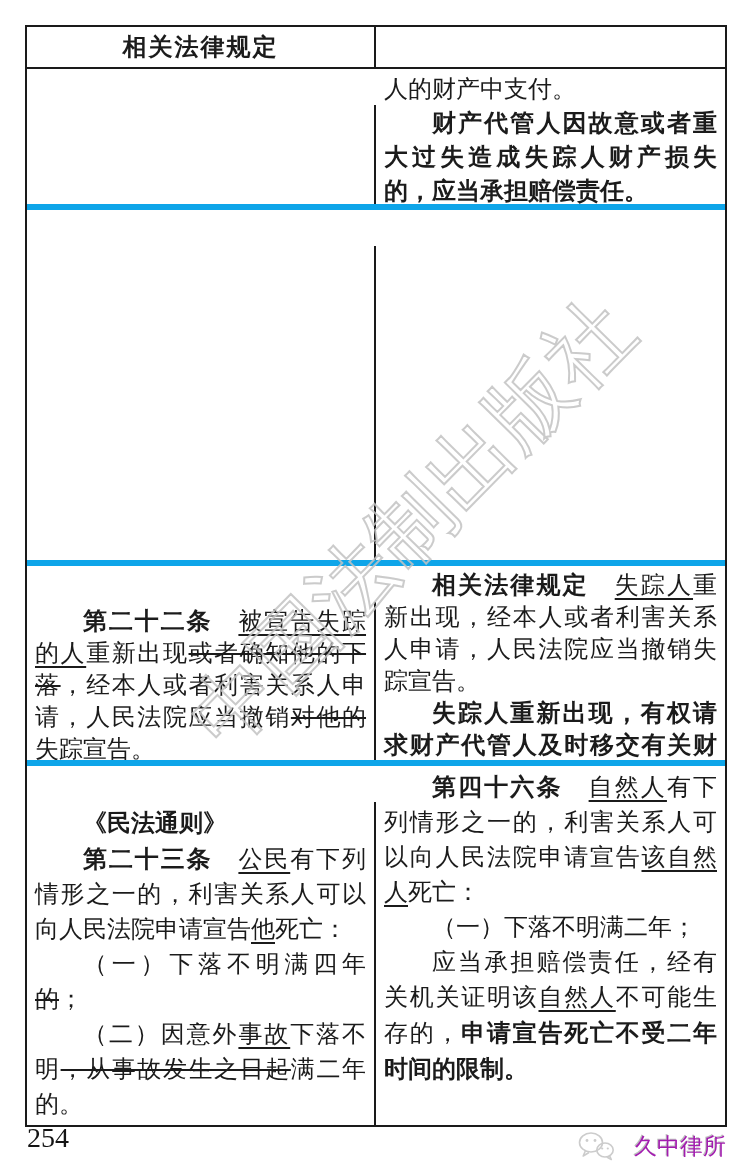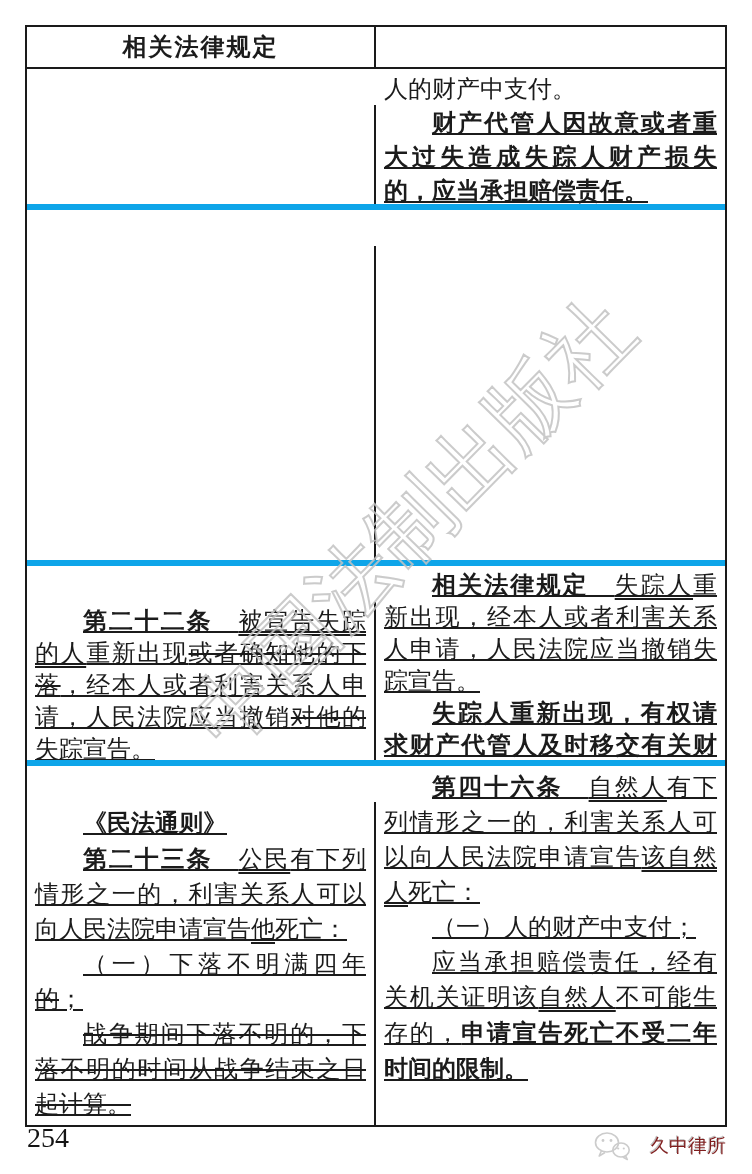--- a/index.html
+++ b/index.html
@@ -17,37 +17,37 @@
   .tr{display:grid;grid-template-columns:1fr 1fr;border-bottom:6px solid #0ea5e9;}
   .tr:last-child{border-bottom:none;}
   .td{padding:3px 8px 0 8px;overflow:hidden;box-sizing:border-box;}
   .td.left{border-right:2px solid #1a1a1a;margin-top:36px;}
   .r0{height:135px}.r0 .td{line-height:34px}
   .r1{height:350px}.r1 .td{line-height:38px}
   .r2{height:194px}.r2 .td{line-height:32px}
   .r3{height:359px}.r3 .td{line-height:35px}
 
   .td p{margin:0;font-size:24px;text-align:justify;}
-  .ind{text-indent:2em;text-decoration:underline;}
+  .ind{text-indent:2em;}
   .b{font-weight:bold;font-family:"Liberation Sans",sans-serif;}
   .u{text-decoration:underline;text-decoration-thickness:1.5px;text-underline-offset:5px;}
   .s{text-decoration:line-through;text-decoration-thickness:1.5px;}
 
   
   .watermark{position:absolute;left:205px;top:688px;height:90px;line-height:90px;
              font-size:84px;font-family:"Liberation Sans",sans-serif;letter-spacing:0px;
              white-space:nowrap;color:transparent;-webkit-text-stroke:2px #c3c3c3;
              transform:rotate(-45.5deg);transform-origin:0 50%;
              opacity:.85;pointer-events:none;z-index:2;}
 
   
   .pagenum{position:absolute;left:27px;top:1122px;font-size:28px;
            font-family:"Liberation Serif",serif;color:#141414;}
   .brand{position:absolute;right:26px;top:1130px;display:flex;align-items:center;gap:19px;
-         font-family:"Liberation Sans",sans-serif;font-size:19px;color:#7f1d1d;
+         font-family:"Liberation Sans",sans-serif;font-size:23px;color:#a21caf;
          text-shadow:1px 1px 0 #ffffff, -1px -1px 0 #bdbdbd;}
   .wicon{display:inline-flex;align-items:center;}
 </style>
 </head>
 <body>
 
 <div class="page">
 
   <div class="lawtable">
     <div class="thead">
@@ -71,25 +71,26 @@
           <div class="td right">
             <p class="ind"><span class="b">相关法律规定　</span><span class="u">失踪人</span><span>重新出现，经本人或者利害关系人申请，人民法院应当撤销失踪宣告。</span></p>
             <p class="ind"><span class="b">失踪人重新出现，有权请求财产代管人及时移交有关财产并报告财产代管情况。</span></p>
           </div>
         </div>
         <div class="tr r3">
           <div class="td left">
             <p class="ind"><span class="b">《民法通则》</span></p>
             <p class="ind"><span class="b">第二十三条　</span><span class="u">公民</span><span>有下列情形之一的，利害关系人可以向人民法院申请宣告</span><span class="u">他</span><span>死亡：</span></p>
             <p class="ind"><span>（一）下落不明满四年</span><span class="s">的</span><span>；</span></p>
+            <p class="ind"><span>（二）因意外</span><span class="u">事故</span><span>下落不明</span><span class="s">，从事故发生之日起</span><span>满二年的。</span></p>
             <p class="ind"><span class="s">战争期间下落不明的，下落不明的时间从战争结束之日起计算。</span></p>
           </div>
           <div class="td right">
             <p class="ind"><span class="b">第四十六条　</span><span class="u">自然人</span><span>有下列情形之一的，利害关系人可以向人民法院申请宣告</span><span class="u">该自然人</span><span>死亡：</span></p>
-            <p class="ind"><span>（一）人的财产中支付；</span></p>
+            <p class="ind"><span>（一）下落不明满二年；</span></p>
             <p class="ind"><span>应当承担赔偿责任，经有关机关证明该</span><span class="u">自然人</span><span>不可能生存的，</span><span class="b">申请宣告死亡不受二年时间的限制。</span></p>
           </div>
         </div>
       </div>
   </div>
 
   <div class="watermark">中国法制出版社</div>
 
   <div class="pagenum">254</div>
 

